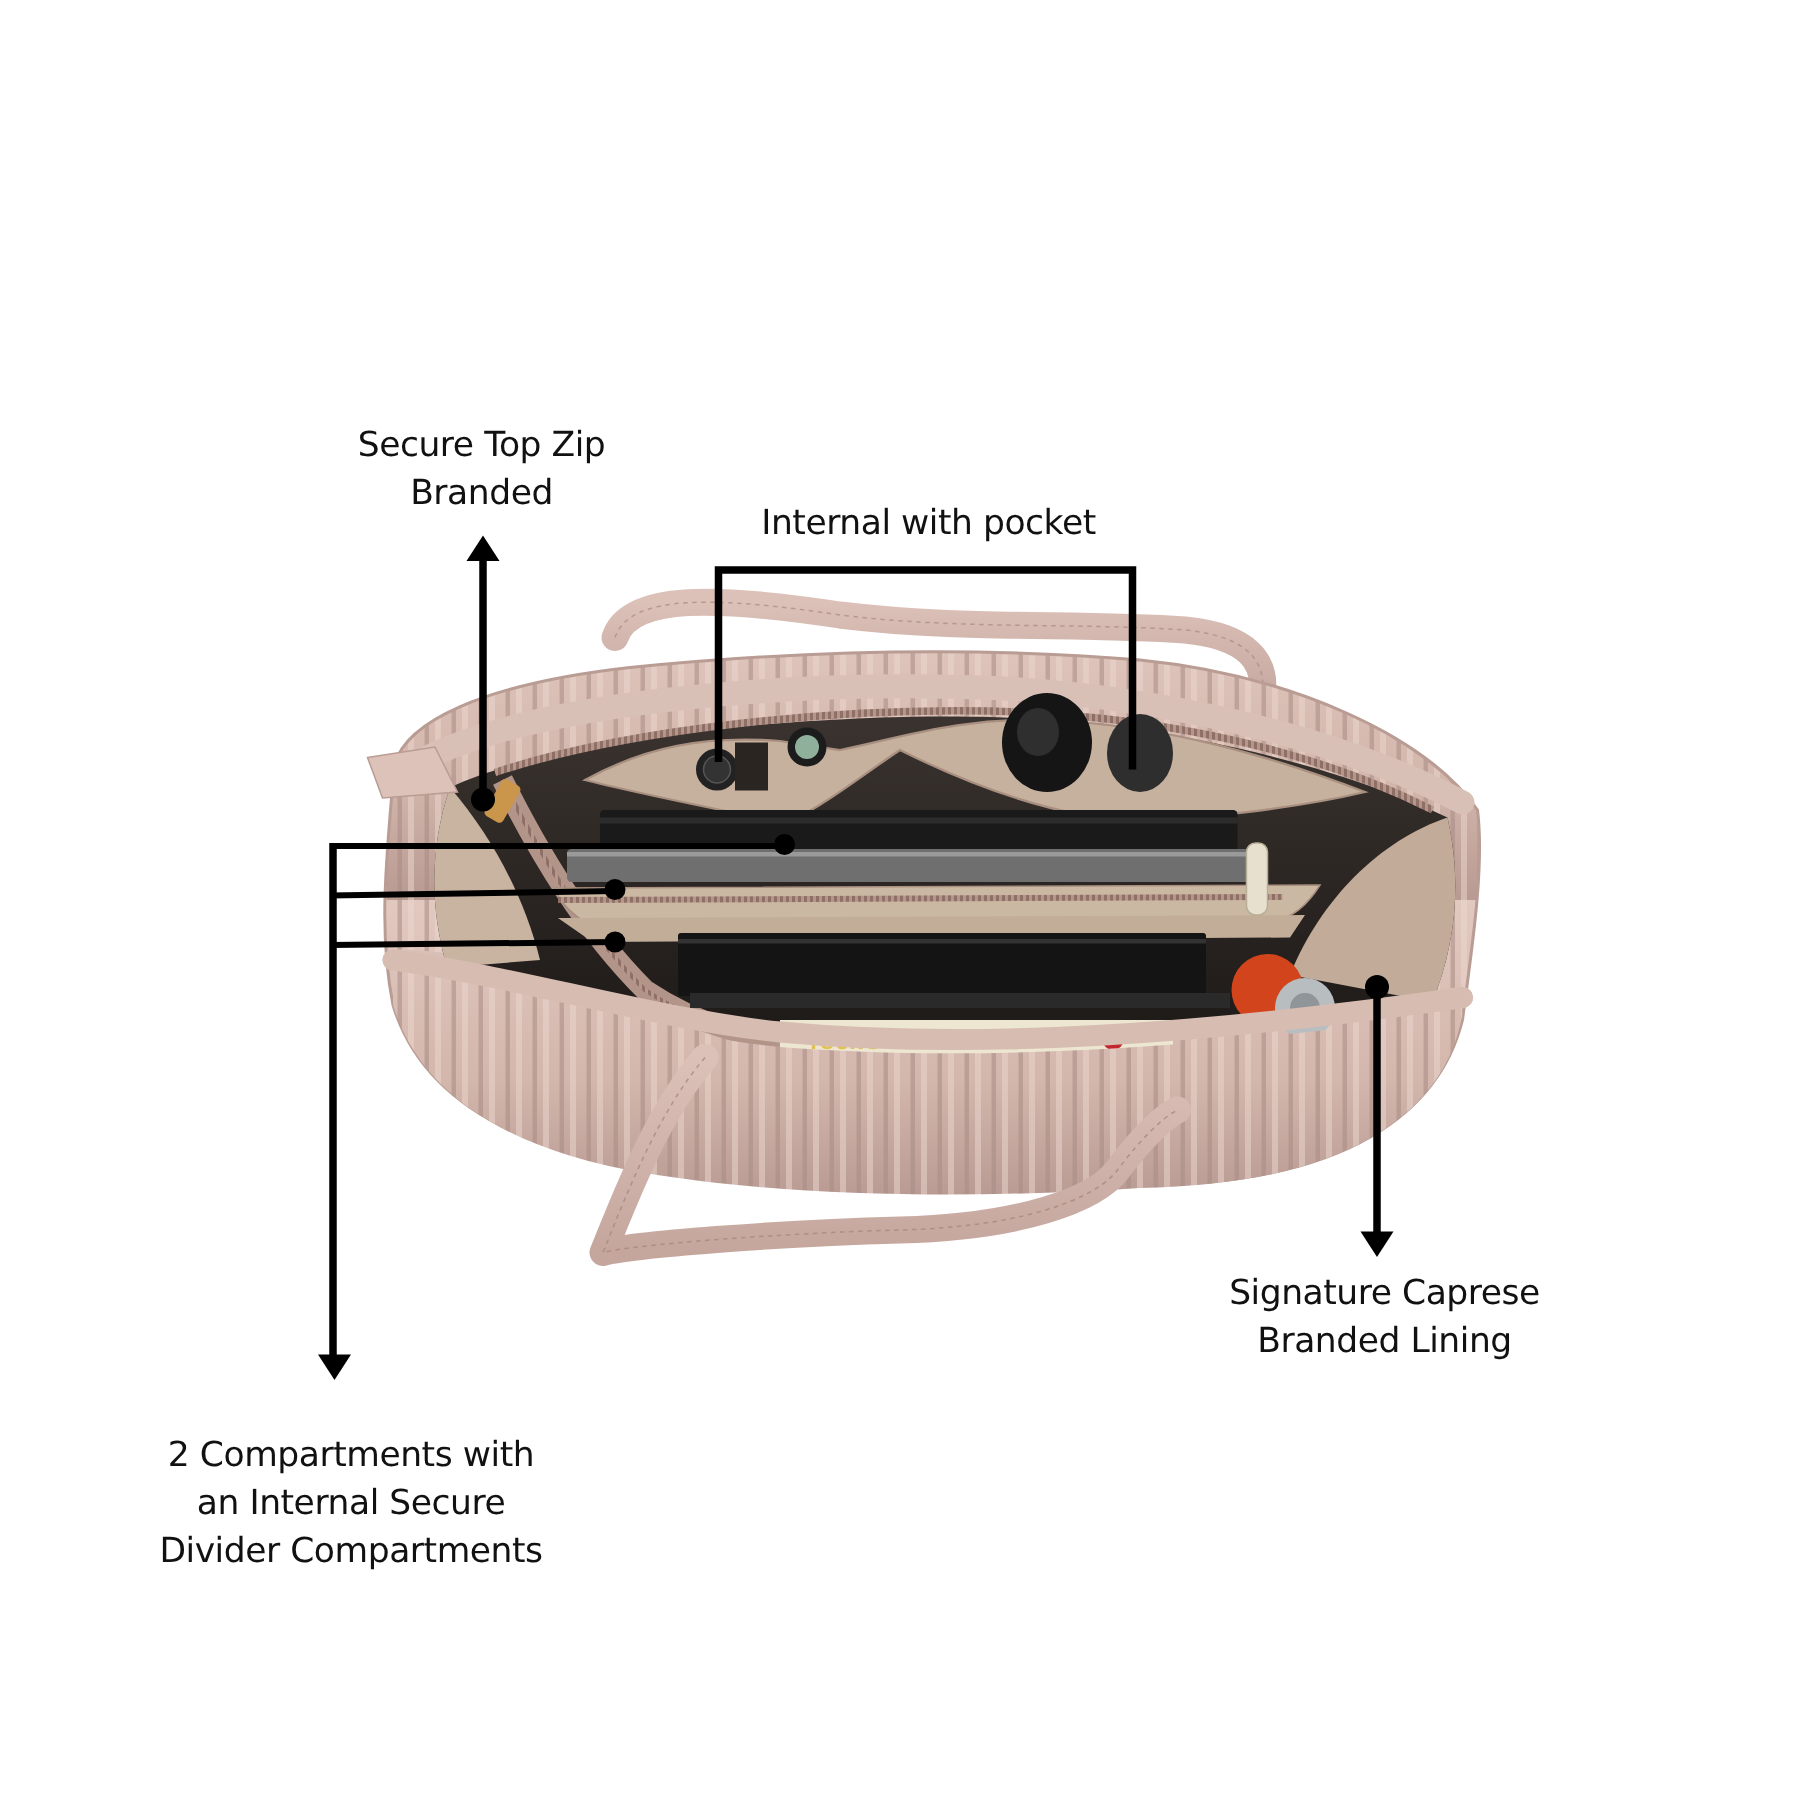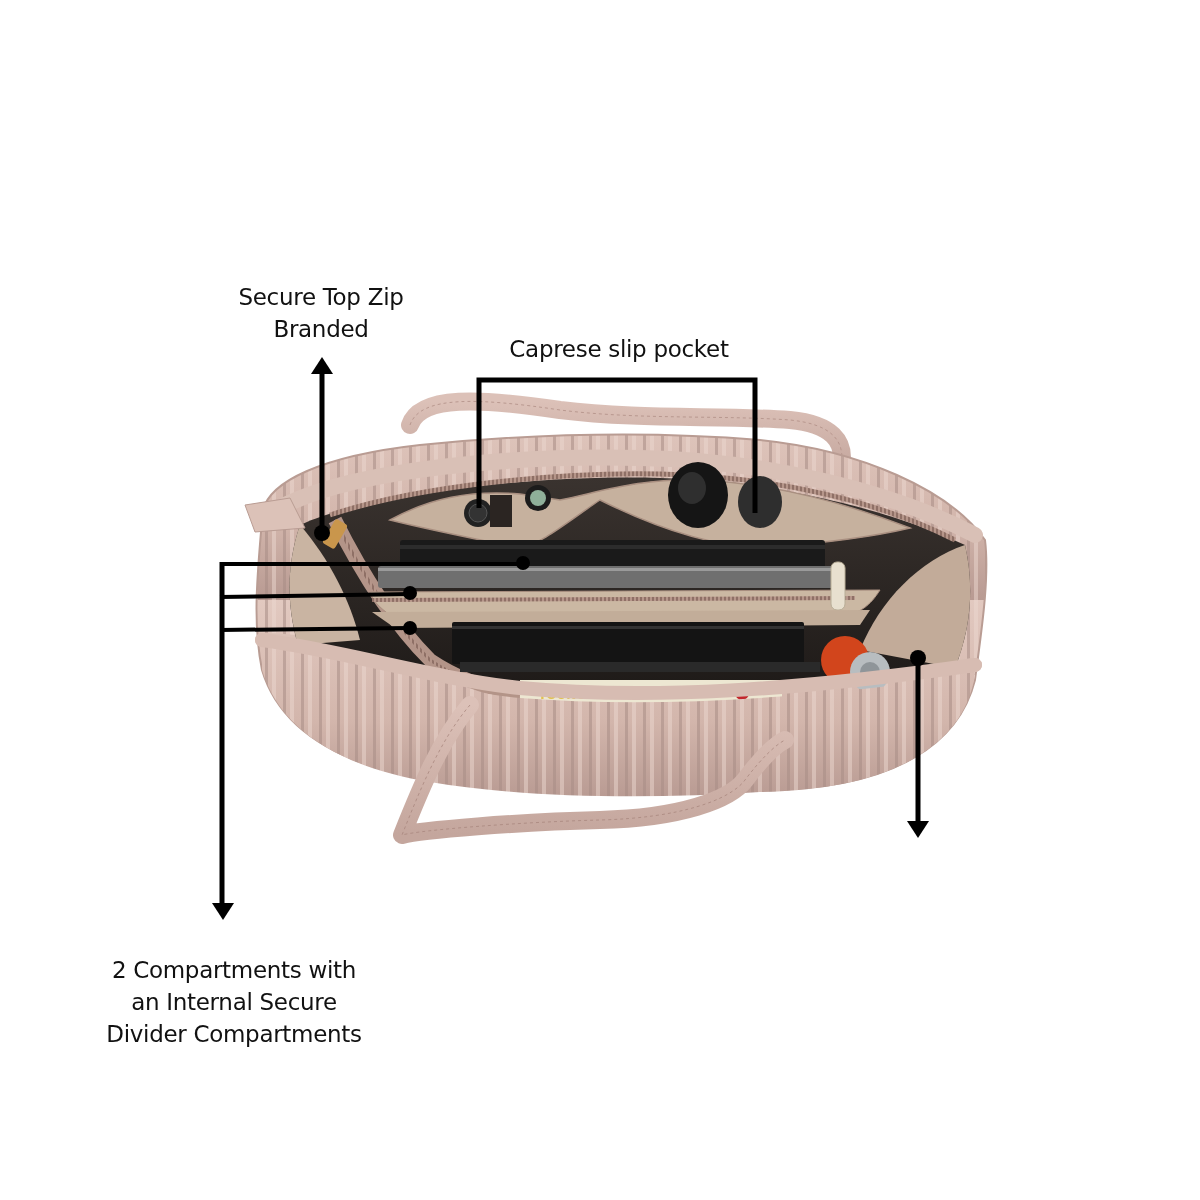--- a/index.html
+++ b/index.html
@@ -157,25 +157,27 @@
       <polygon points="907,821 929,821 918,838" stroke="none"></polygon>
     </g>
   </svg>
 
   <div class="label" style="left:221px; top:281px; width:200px;">
     <span>Secure Top Zip</span>
     <span>Branded</span>
   </div>
 
   <div class="label" style="left:469px; top:333px; width:300px;">
-    <span>Caprese slip pocket</span>
+    <span>Internal with pocket</span>
   </div>
 
   <div class="label" style="left:84px; top:954px; width:300px;">
     <span>2 Compartments with</span>
     <span>an Internal Secure</span>
     <span>Divider Compartments</span>
   </div>
 
   <div class="label" style="left:783px; top:846px; width:280px;">
+    <span>Signature Caprese</span>
+    <span>Branded Lining</span>
   </div>
 
 </div>
 
 </body></html>

